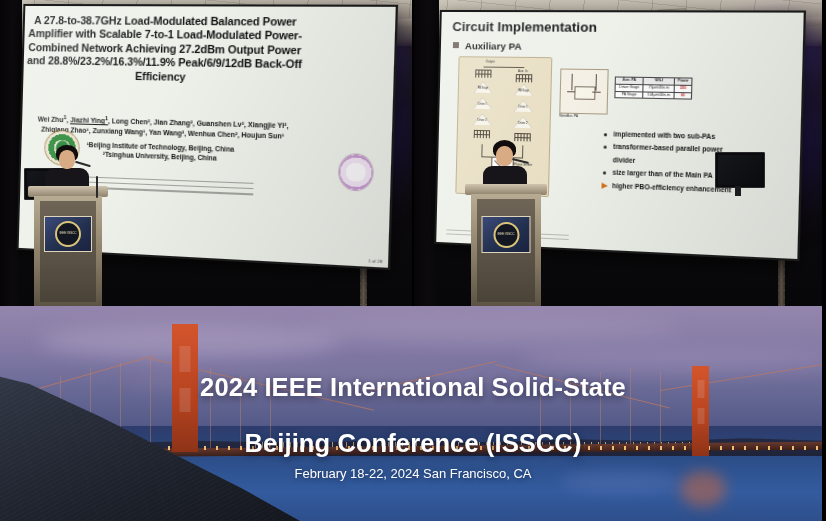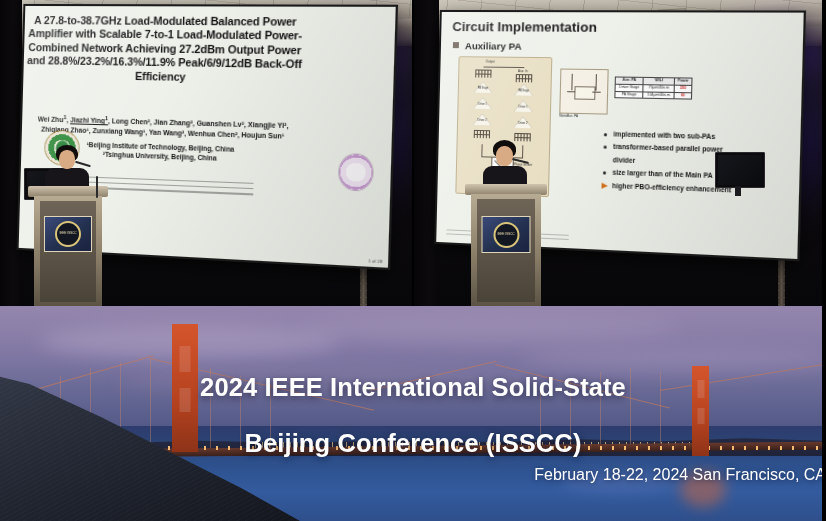--- a/index.html
+++ b/index.html
@@ -152,22 +152,22 @@
     clip-path:polygon(0 18%,18% 26%,40% 44%,62% 64%,82% 82%,100% 100%,0 100%);}
   .headland::after{content:"";position:absolute;inset:0;opacity:.35;
     background:repeating-linear-gradient(152deg,rgba(255,255,255,.05) 0 1px,rgba(0,0,0,.07) 1px 4px);}
   .refl{position:absolute;top:165px;border-radius:50%;filter:blur(7px);opacity:.5;}
 
   .btitle{position:absolute;left:0;top:0;width:100%;text-align:center;color:#fff;
     font-weight:700;font-size:25.5px;line-height:49px;letter-spacing:.1px;
     text-shadow:0 2px 7px rgba(10,10,30,.55);}
   .bt1{top:57px;}
   .bt2{top:113px;}
-  .bsub{position:absolute;left:0;top:160px;width:100%;text-align:right;color:#fff;
-    font-size:16px;font-weight:400;text-shadow:0 1px 5px rgba(10,10,30,.5);}
+  .bsub{position:absolute;left:0;top:160px;width:100%;text-align:center;color:#fff;
+    font-size:13px;font-weight:400;text-shadow:0 1px 5px rgba(10,10,30,.5);}
   .seam{position:absolute;left:412px;top:0;width:2px;height:306px;background:#000;}
 </style>
 </head>
 <body>
 
 <div class="stage">
 
   <div class="photos">
 
     <div class="photo left">

